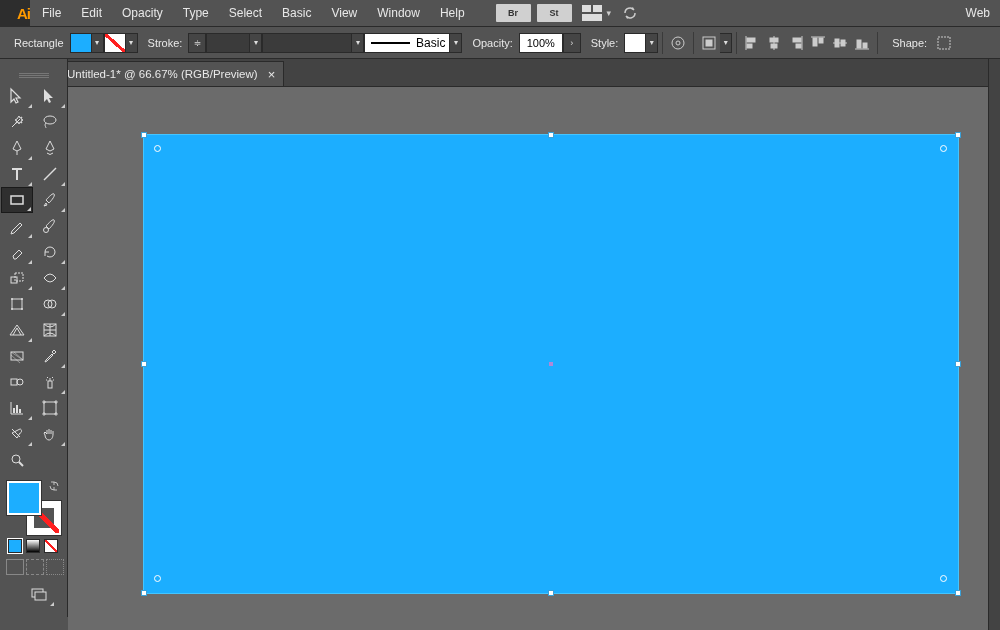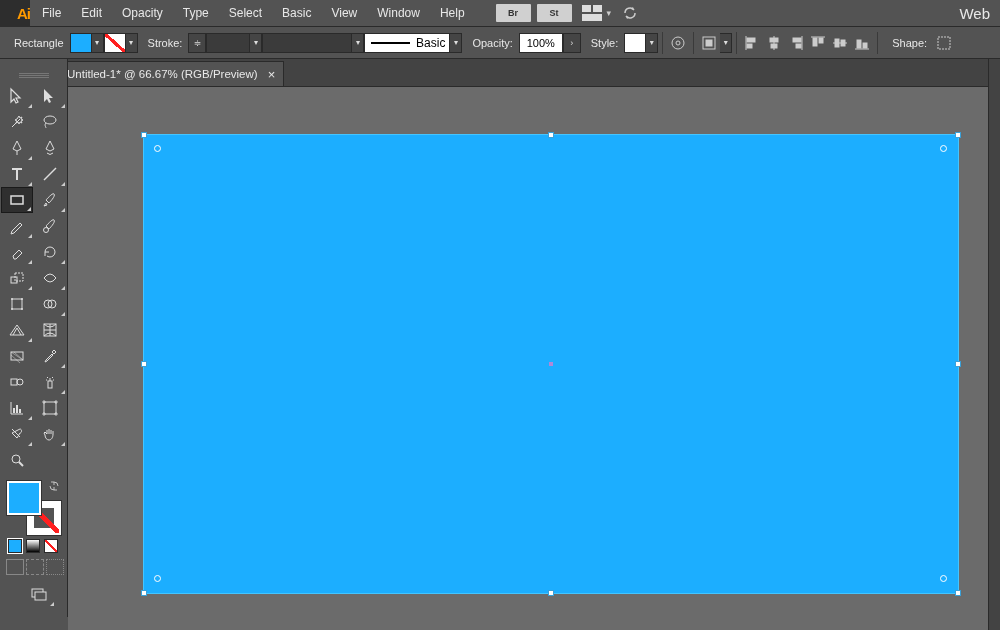--- a/index.html
+++ b/index.html
@@ -9,21 +9,21 @@
 #menubar { height: 27px; background: #535353; display: flex; align-items: center; padding-left: 0; color: #e8e8e8; font-size: 12px; border-bottom: 1px solid #2a2a2a; }
 #menubar .ai-logo { width: 30px; height: 27px; display: flex; align-items: center; justify-content: flex-end; background: #2d2d2d; margin-right: 2px; }
 #menubar .ai-logo span { color: #ff9a00; font-weight: 700; font-size: 15px; letter-spacing: -1px; }
 #menubar .menu-item { padding: 0 10px; height: 27px; line-height: 27px; cursor: default; }
 #menubar .menu-gap { width: 18px; }
 #menubar .bridge-btn, #menubar .stock-btn { width: 35px; height: 18px; background: #d0d0d0; color: #333; font-size: 9px; font-weight: 700; display: flex; align-items: center; justify-content: center; margin: 0 3px; border-radius: 1px; }
 #menubar .ws-switch { width: 24px; height: 18px; margin-left: 6px; position: relative; }
 #menubar .ws-switch svg { width: 24px; height: 18px; }
 #menubar .ws-caret { margin-left: 2px; font-size: 9px; color: #ccc; }
 #menubar .sync-icon { margin-left: 10px; width: 18px; height: 18px; }
-#menubar .workspace-label { margin-left: auto; padding-right: 10px; font-size: 15px; color: #e8e8e8; }
+#menubar .workspace-label { margin-left: auto; padding-right: 10px; font-size: 12px; color: #e8e8e8; }
 
 
 #controlbar { height: 32px; background: #535353; border-bottom: 1px solid #2a2a2a; display: flex; align-items: center; padding: 0 4px; font-size: 11px; color: #e8e8e8; gap: 0; }
 #controlbar .c-label { padding: 0 6px 0 10px; }
 .swatch { width: 22px; height: 20px; border: 1px solid #2a2a2a; display: inline-block; position: relative; }
 .swatch.fill { background: #1caeff; }
 .swatch.nostroke { background: #fff; }
 .swatch.nostroke::after { content: ""; position: absolute; left: 0; top: 0; right: 0; bottom: 0;
   background: linear-gradient(to top right, transparent 44%, #ff2020 44%, #ff2020 56%, transparent 56%); }
 .dd-caret { width: 12px; height: 20px; background: #454545; border: 1px solid #2a2a2a; border-left: none; display: inline-flex; align-items: center; justify-content: center; font-size: 8px; color: #ddd; }

